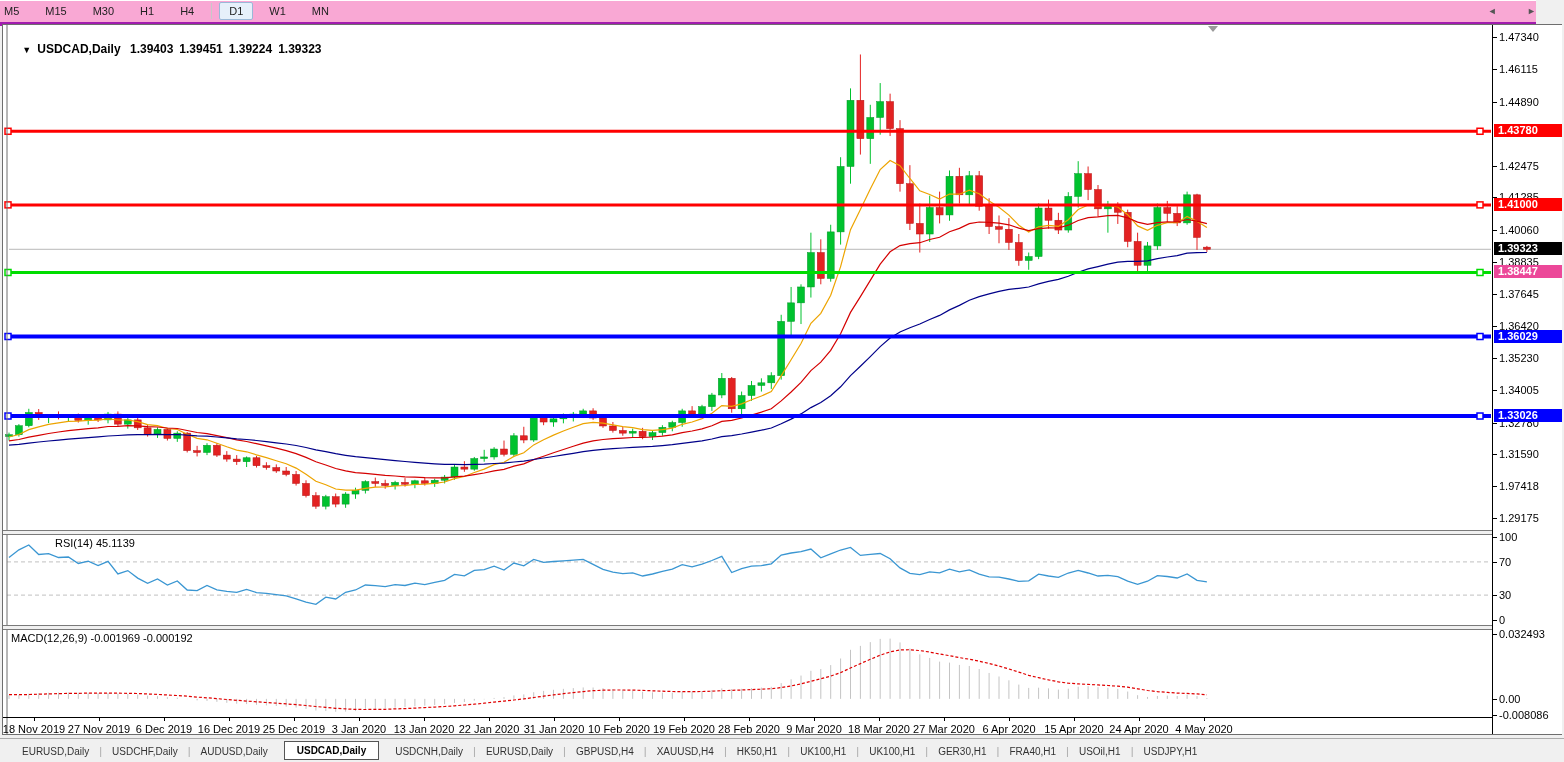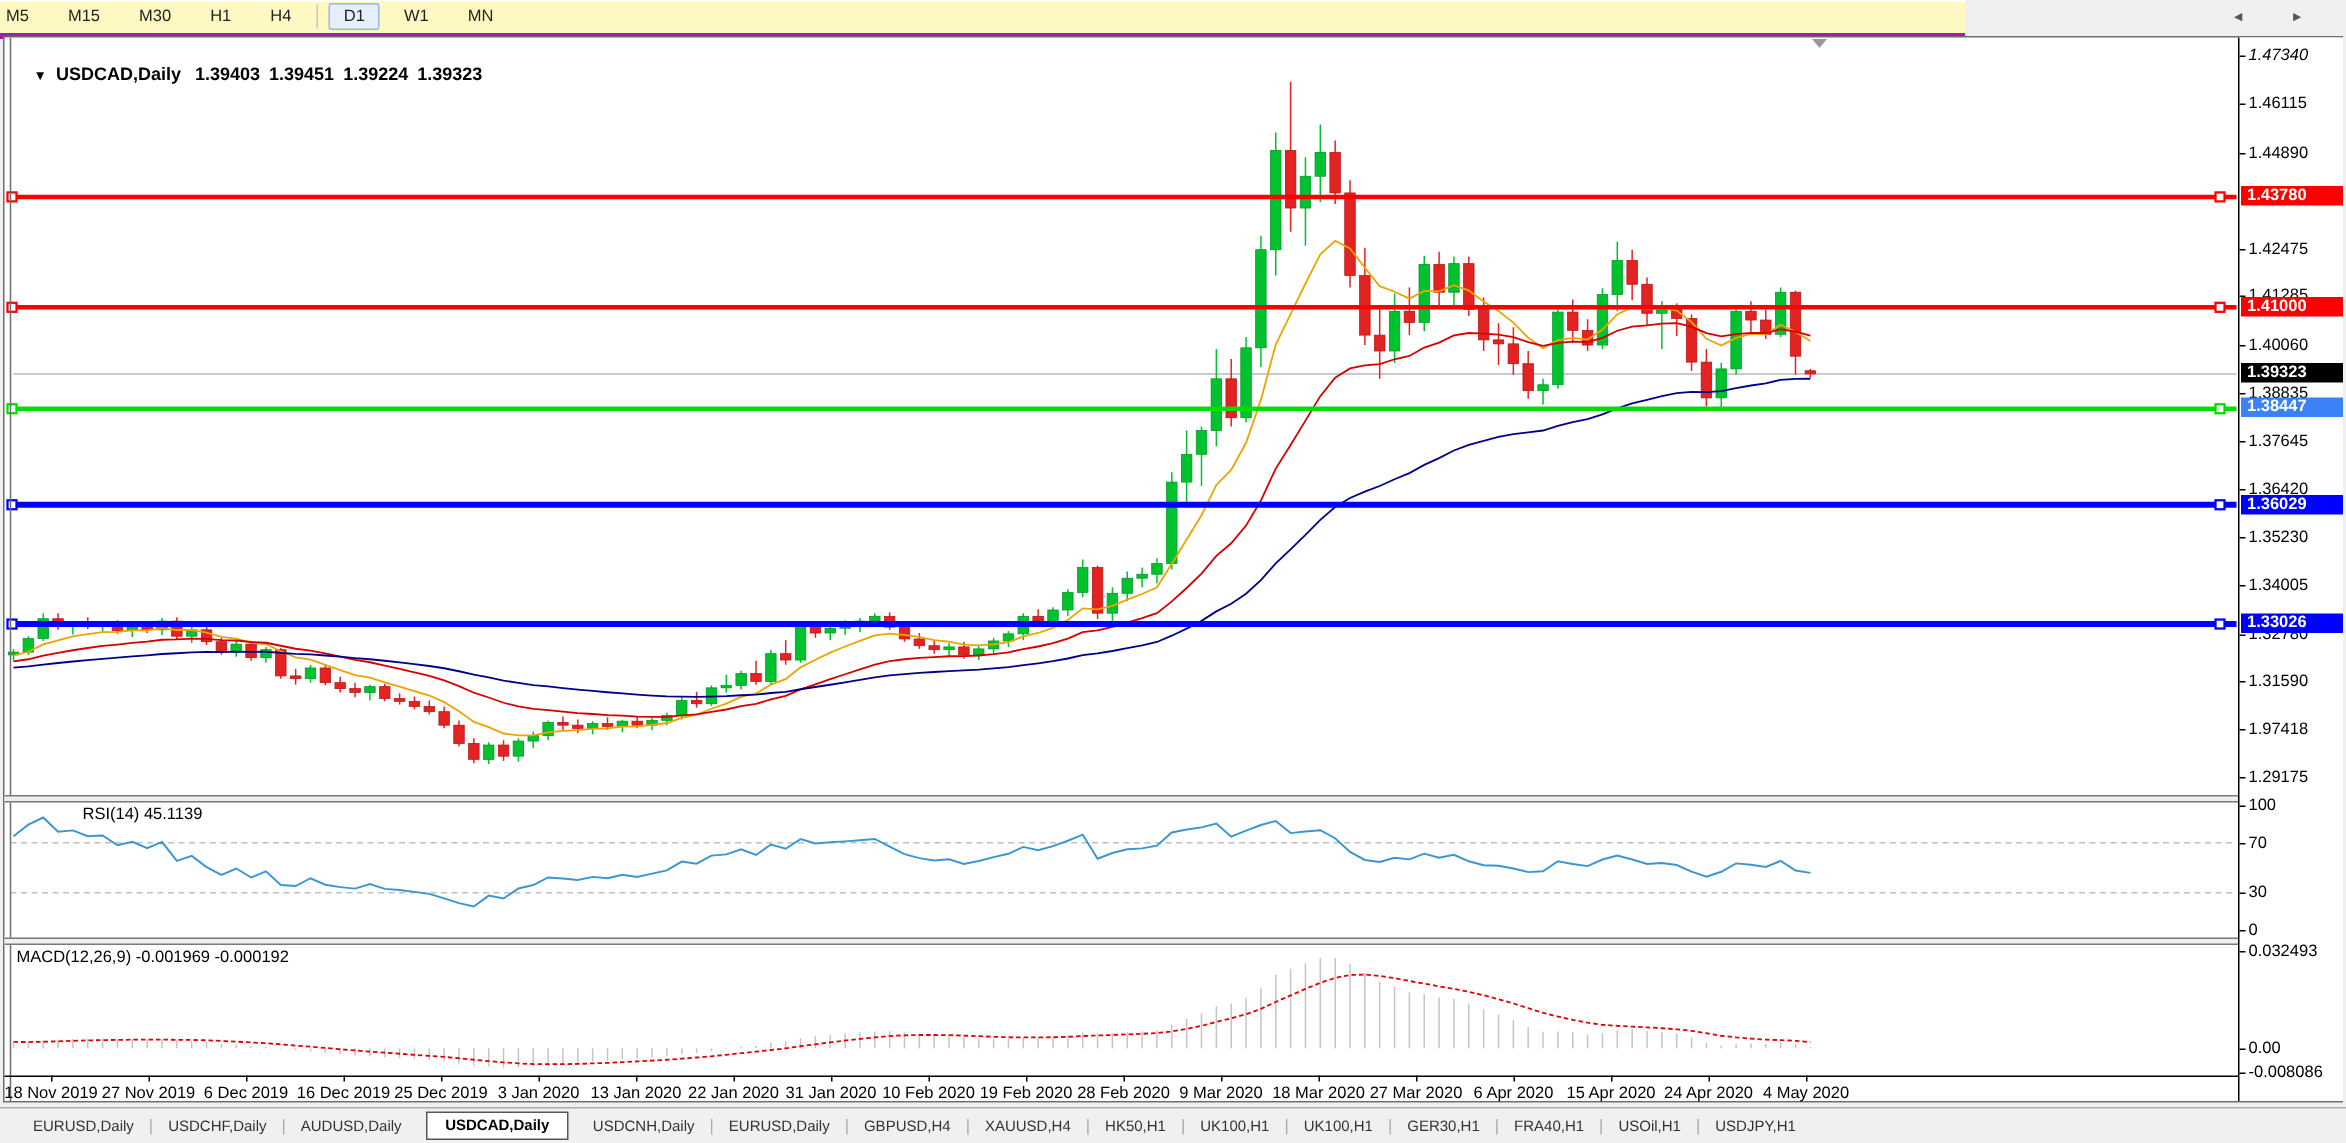--- a/index.html
+++ b/index.html
@@ -1,17 +1,17 @@
 <!DOCTYPE html>
 <html><head>
 <meta charset="utf-8">
 <style>
   html,body{margin:0;padding:0;background:#f0f0f0;width:1564px;height:762px;overflow:hidden;
     font-family:"Liberation Sans",sans-serif;-webkit-font-smoothing:none;}
-  .toolbar{position:absolute;left:0;top:0;width:1310px;height:22px;background:#fef9c3;
+  .toolbar{position:absolute;left:0;top:0;width:1536px;height:22px;background:#f9a8d4;
     border-bottom:4px solid #a21caf;box-shadow:0 1px 0 #ffffff inset;display:flex;align-items:center;}
   .tfbtn{font-size:11px;color:#222;padding:2px 9px;margin:0 3px;border:1px solid transparent;cursor:default;}
   .tfbtn.first{margin-left:-6px;}
   .tfbtn.active{background:#e6f0fa;border:1px solid #9ab8d8;border-radius:2px;}
   .tfsep{width:1px;height:16px;background:#c8c8c8;margin:0 4px;}
   .chart-window{position:absolute;left:2px;top:24px;width:1560px;height:711px;background:#ffffff;
     border:1px solid #6e6e6e;box-sizing:border-box;}
   #chart-svg{position:absolute;left:0;top:0;}
   .chart-header{position:absolute;left:6px;top:3px;font-size:12px;font-weight:bold;color:#000;white-space:pre;z-index:5;}
   .chart-header .tri{font-size:9px;margin-right:6px;cursor:pointer;}
@@ -448,21 +448,21 @@
   </div>
 
   <div class="panel-label" style="left:4px;top:512px;margin-left:48px;">RSI(14) 45.1139</div>
   <div class="panel-label" style="left:8px;top:607px;">MACD(12,26,9) -0.001969 -0.000192</div>
 
   <div class="sep" style="top:505px;"></div>
   <div class="sep" style="top:600px;"></div>
   <div class="xaxis-line" style="top:692px;"></div>
 
   <div class="axis" id="axis">
-      <div class="tick-label" style="top: 5px; font-style: italic;">1.47340</div>
+      <div class="tick-label" style="top: 5px;">1.47340</div>
       <div class="tickmark" style="top: 12px;"></div>
       <div class="tick-label" style="top: 37.4374px;">1.46115</div>
       <div class="tickmark" style="top: 44.4374px;"></div>
       <div class="tick-label" style="top: 69.8748px;">1.44890</div>
       <div class="tickmark" style="top: 76.8748px;"></div>
       <div class="tick-label" style="top: 133.823px;">1.42475</div>
       <div class="tickmark" style="top: 140.823px;"></div>
       <div class="tick-label" style="top: 165.333px;">1.41285</div>
       <div class="tickmark" style="top: 172.333px;"></div>
       <div class="tick-label" style="top: 197.771px;">1.40060</div>
@@ -480,21 +480,21 @@
       <div class="tick-label" style="top: 390.541px;">1.32780</div>
       <div class="tickmark" style="top: 397.541px;"></div>
       <div class="tick-label" style="top: 422.052px; text-align: center;">1.31590</div>
       <div class="tickmark" style="top: 429.052px;"></div>
       <div class="tick-label" style="top: 454.489px;">1.97418</div>
       <div class="tickmark" style="top: 461.489px;"></div>
       <div class="tick-label" style="top: 486px;">1.29175</div>
       <div class="tickmark" style="top: 493px;"></div>
       <div class="lvl-label" style="top: 99.267px; background: rgb(255, 0, 0);">1.43780</div>
       <div class="lvl-label" style="top: 172.88px; background: rgb(255, 0, 0);">1.41000</div>
-      <div class="lvl-label" style="top: 240.482px; background: #3b82f6;">1.38447</div>
+      <div class="lvl-label" style="top: 240.482px; background: #ec4899;">1.38447</div>
       <div class="lvl-label" style="top: 304.51px; background: rgb(0, 0, 255);">1.36029</div>
       <div class="lvl-label" style="top: 384.027px; background: rgb(0, 0, 255);">1.33026</div>
       <div class="lvl-label" style="top: 217.286px; background: rgb(0, 0, 0);">1.39323</div>
       <div class="tick-label" style="top: 505px;">100</div>
       <div class="tickmark" style="top: 512px;"></div>
       <div class="tick-label" style="top: 529.9px;">70</div>
       <div class="tickmark" style="top: 536.9px;"></div>
       <div class="tick-label" style="top: 563.1px;">30</div>
       <div class="tickmark" style="top: 570.1px;"></div>
       <div class="tick-label" style="top: 588px;">0</div>

